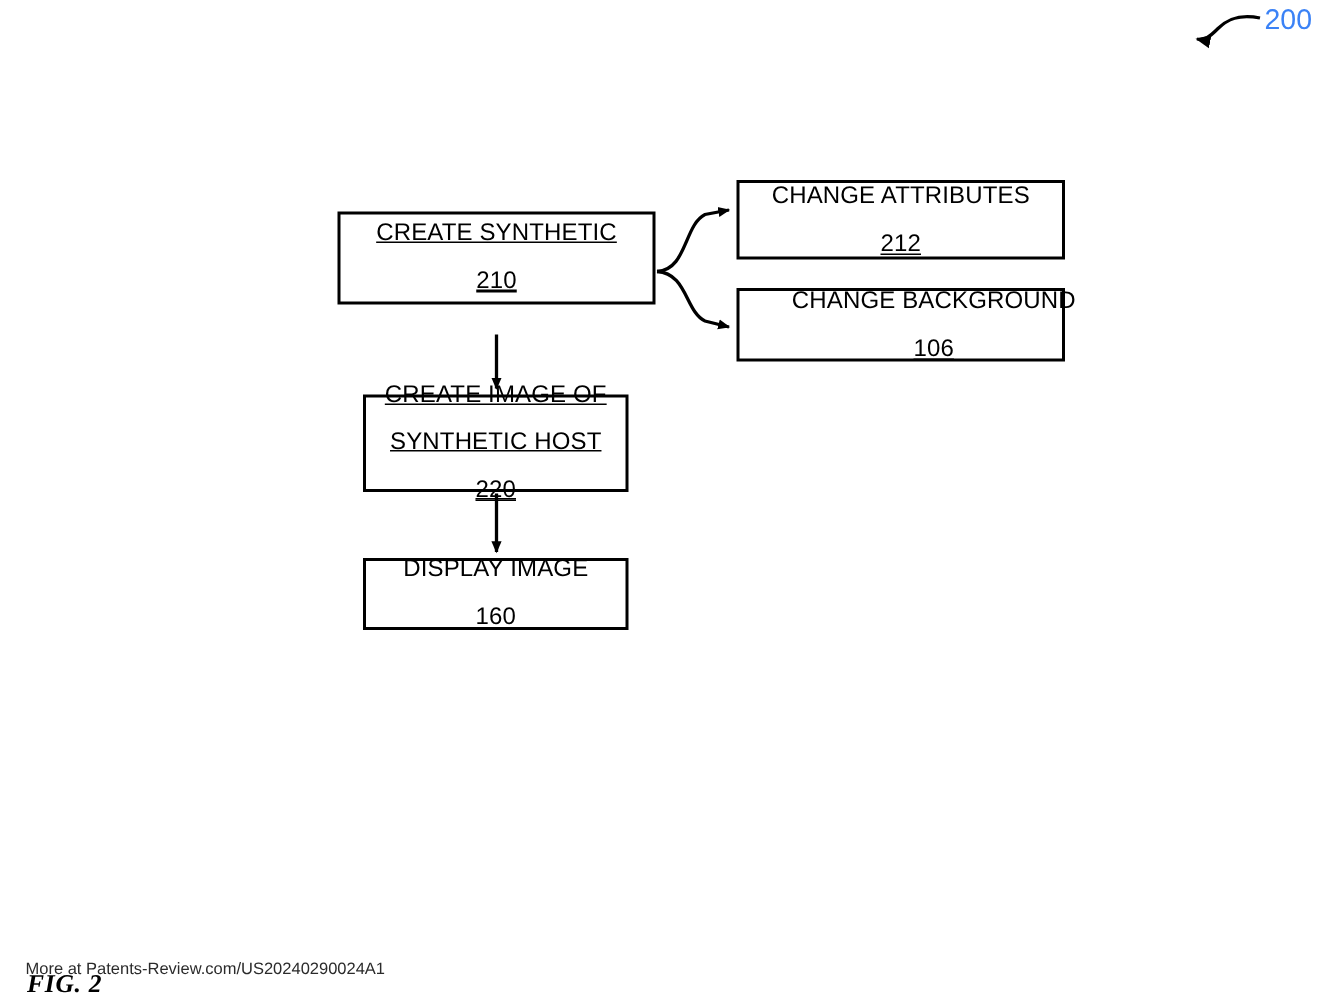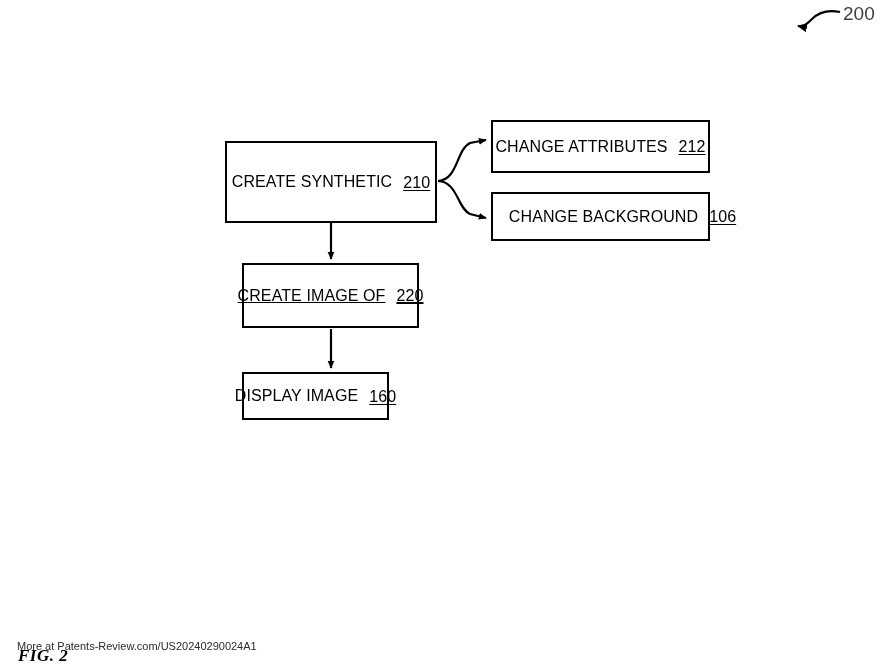--- a/index.html
+++ b/index.html
@@ -22,21 +22,21 @@
     top: 0;
     width: 880px;
     height: 666px;
   }
   .flow-box {
     position: absolute;
     box-sizing: border-box;
     border: 2px solid #000000;
     background: #ffffff;
     display: flex;
-    flex-direction: row;
+    flex-direction: column;
     align-items: center;
     justify-content: center;
     text-align: center;
     font-family: "Liberation Sans", sans-serif;
     font-size: 16px;
     line-height: 20px;
     letter-spacing: 0.1px;
     color: #000000;
     gap: 11px;
   }
@@ -44,34 +44,34 @@
     white-space: nowrap;
   }
   .flow-box .box-ref {
     text-decoration: underline;
     text-underline-offset: 2px;
     margin-top: 1px;
     text-align: center;
   }
 
   
-  #box-210 { left: 225px; top: 141px; width: 212px; height: 82px; }
+  #box-210 { left: 225px; top: 141px; width: 212px; height: 62px; text-decoration: underline; }
   #box-212 { left: 491px; top: 120px; width: 219px; height: 53px; }
   #box-214 { left: 491px; top: 192px; width: 219px; height: 49px; padding-left: 44px; }
   #box-220 { left: 242px; top: 263px; width: 177px; height: 65px; text-decoration: underline; }
-  #box-230 { left: 242px; top: 372px; width: 147px; height: 48px; }
+  #box-230 { left: 242px; top: 372px; width: 177px; height: 48px; }
 
   #ref-200 {
     position: absolute;
     left: 843px;
     top: 3px;
     font-family: "Liberation Sans", sans-serif;
     font-size: 19px;
     line-height: 21px;
-    color: #404040;
+    color: #3b82f6;
     white-space: nowrap;
   }
 
   #fig-label {
     position: absolute;
     left: 18px;
     top: 626px;
     font-family: "Liberation Serif", serif;
     font-weight: bold;
     font-style: italic;
@@ -130,20 +130,21 @@
     <span class="box-ref">212</span>
   </div>
 
   <div class="flow-box" id="box-214">
     <span class="box-line">CHANGE BACKGROUND</span>
     <span class="box-ref">106</span>
   </div>
 
   <div class="flow-box" id="box-220">
     <span class="box-line">CREATE IMAGE OF</span>
+    <span class="box-line">SYNTHETIC HOST</span>
     <span class="box-ref">220</span>
   </div>
 
   <div class="flow-box" id="box-230">
     <span class="box-line">DISPLAY IMAGE</span>
     <span class="box-ref">160</span>
   </div>
 
   <div id="ref-200">200</div>
 

